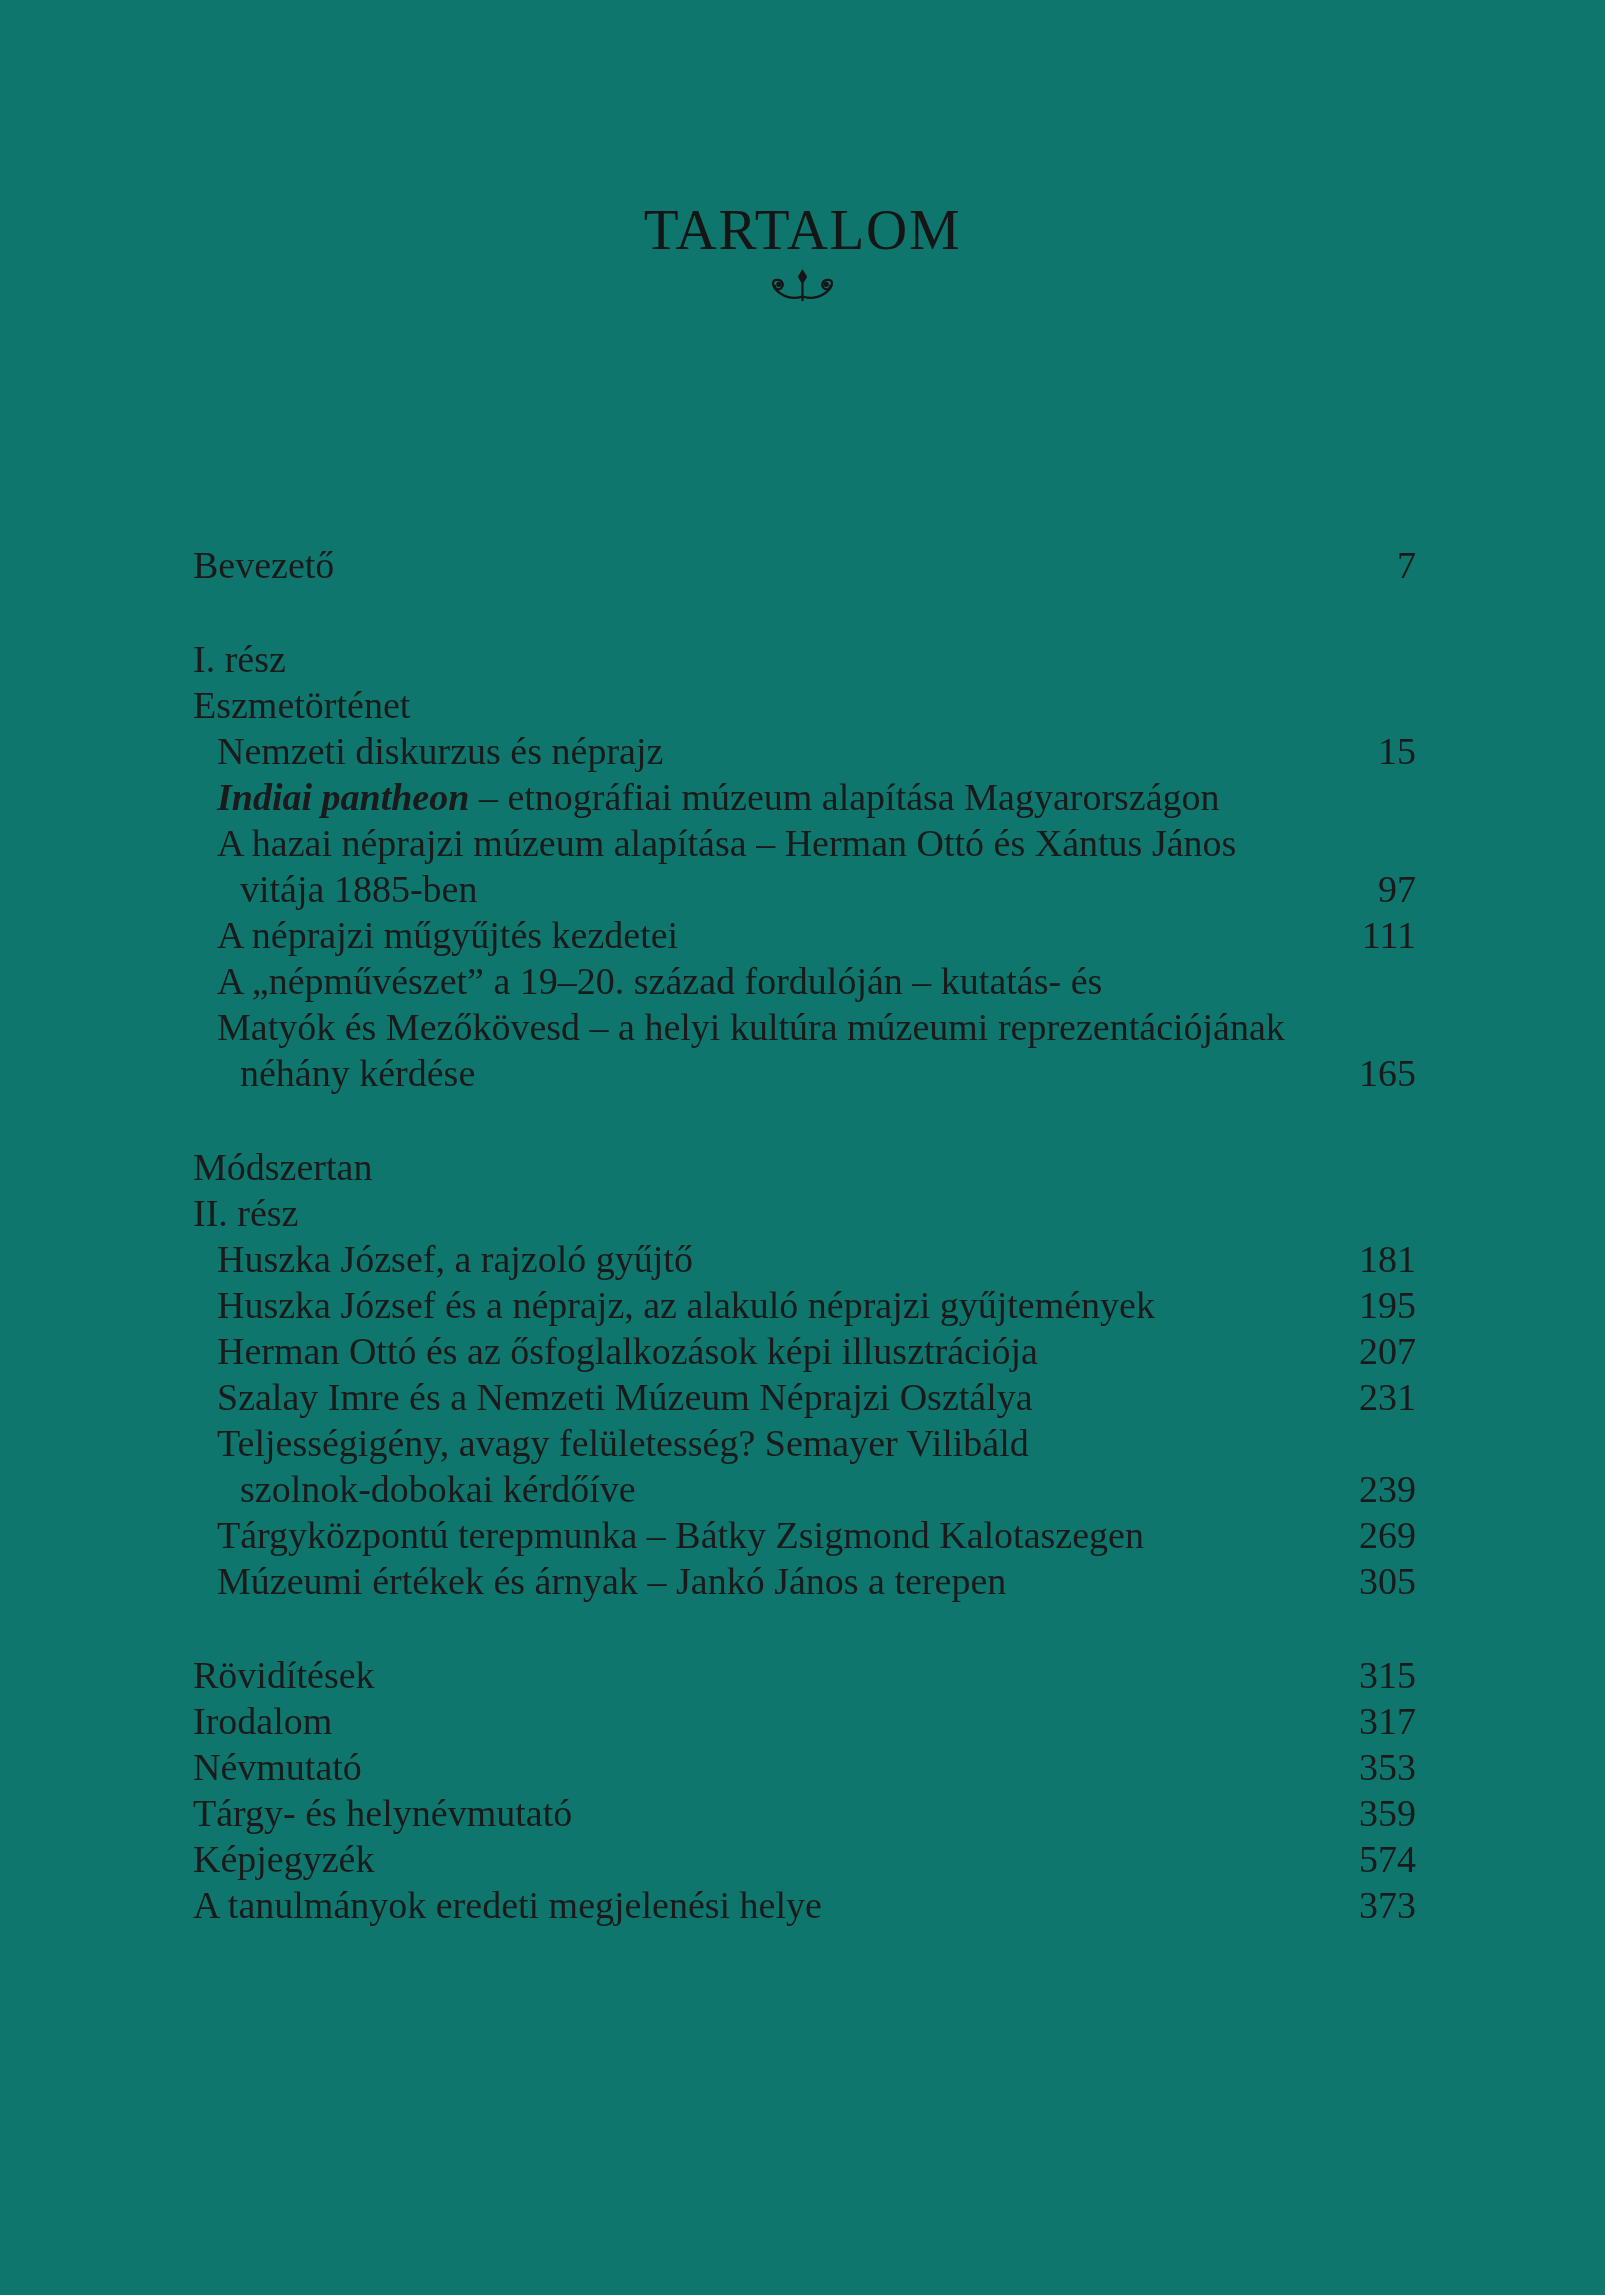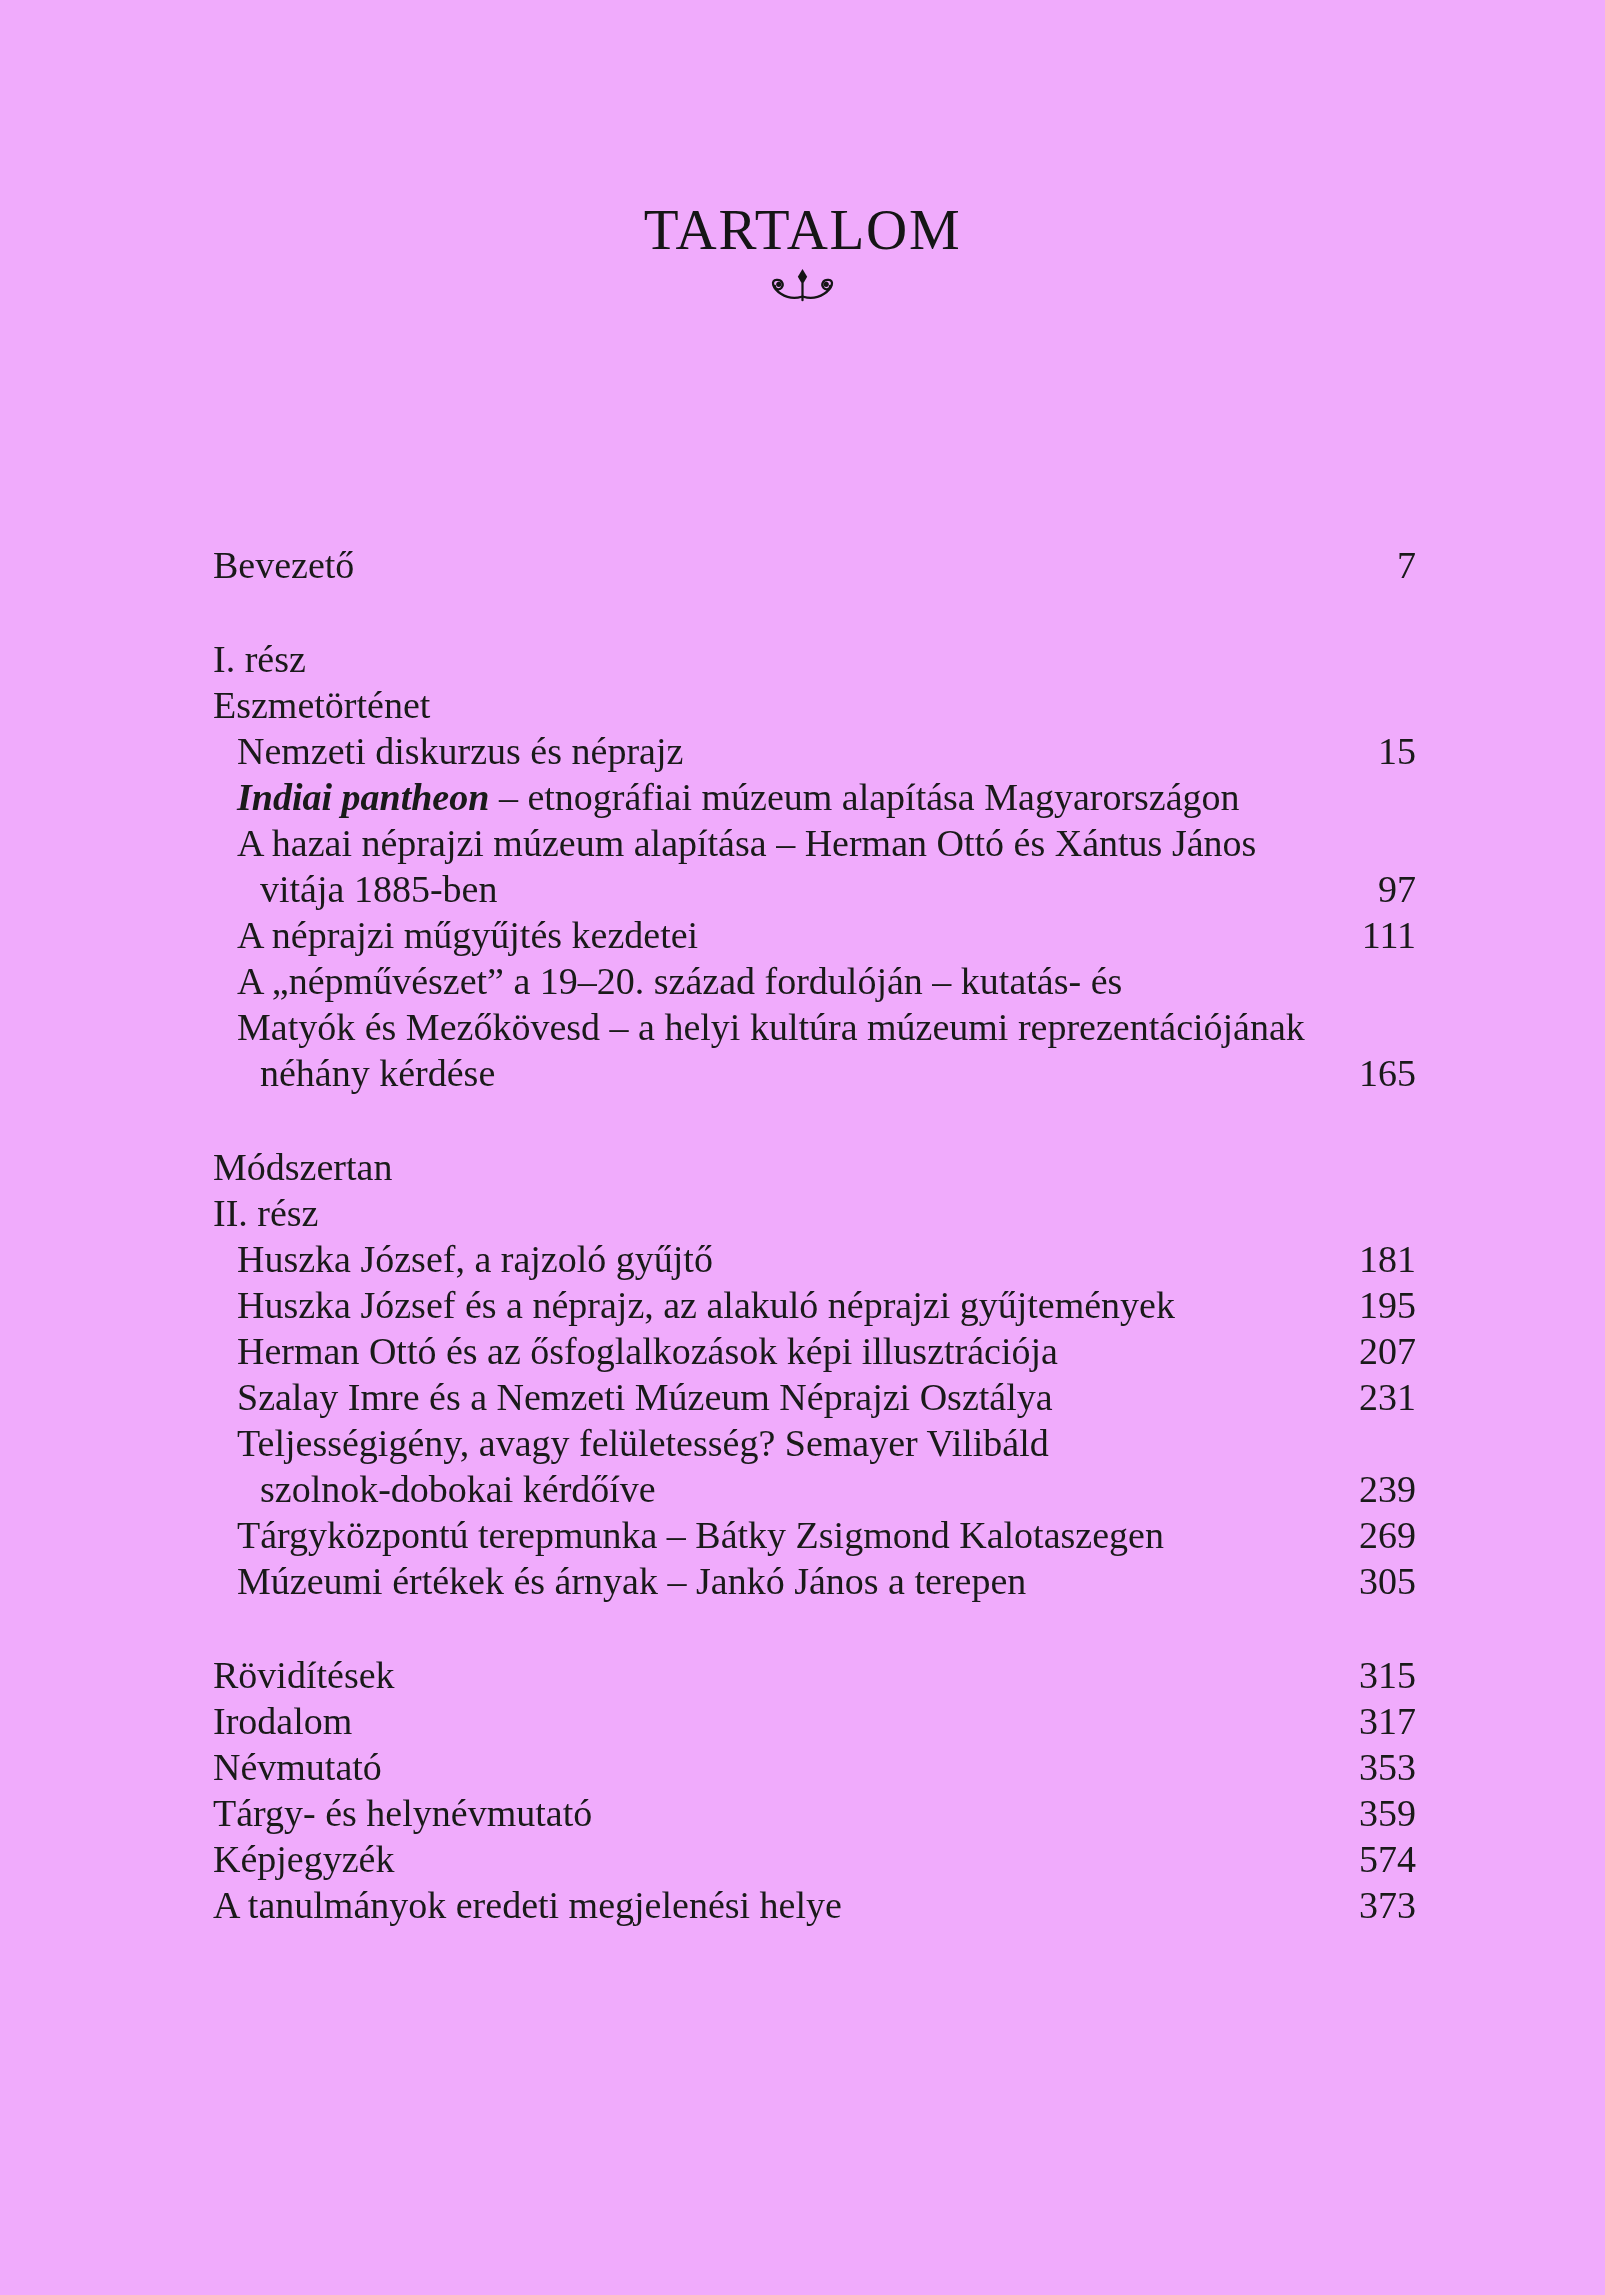--- a/index.html
+++ b/index.html
@@ -11,21 +11,21 @@
     height: 2295px;
     position: relative;
     background: #ffffff;
     color: #1a1a1a;
     font-family: "Liberation Serif", "DejaVu Serif", serif;
     overflow: hidden;
   }
   .page {
     position: absolute;
     inset: 0;
-    background: #f0abfc;
+    background: #0f766e;
   }
   .title {
     position: absolute;
     top: 201px;
     left: 0;
     width: 100%;
     margin: 0;
     text-align: center;
     font-size: 57px;
     font-weight: normal;
@@ -53,21 +53,20 @@
     color: #1a1a1a;
   }
   .row {
     display: flex;
     align-items: baseline;
     height: 46px;
     white-space: nowrap;
   }
   .entry-text {
     display: inline-block;
-    margin-left: 20px;
   }
   .indent-0 .entry-text { padding-left: 0; }
   .indent-1 .entry-text { padding-left: 24px; }
   .indent-2 .entry-text { padding-left: 47px; }
   .italic { font-style: italic; font-weight: bold; }
   .page-num {
     margin-left: auto;
     padding-left: 20.6px;
     text-align: right;
   }

